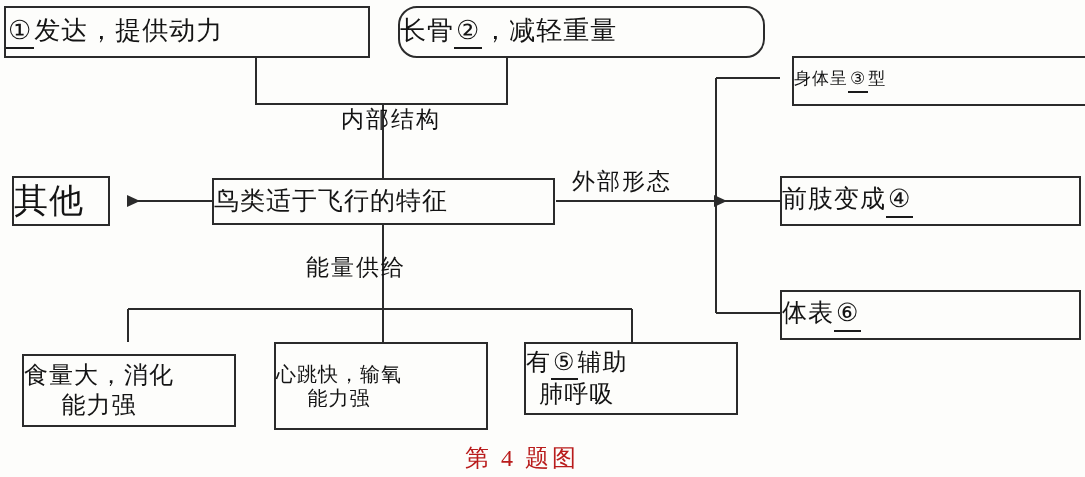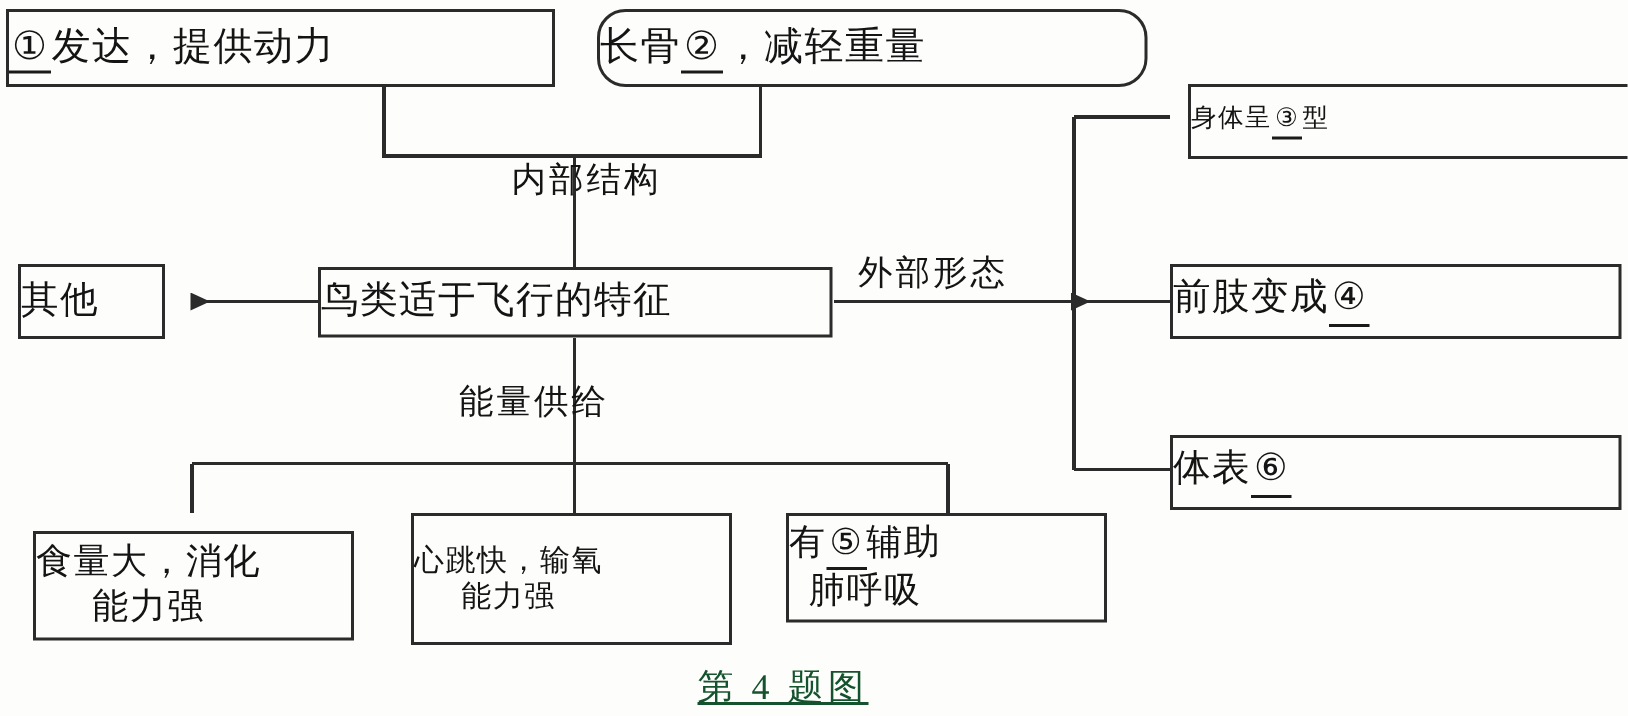--- a/index.html
+++ b/index.html
@@ -36,32 +36,31 @@
     background:transparent;
     font-size:23px;
     letter-spacing:2px;
     color:#141414;
     white-space:nowrap;
   }
   .caption{
     position:absolute;
     font-size:24px;
     letter-spacing:3px;
-    color:#14532d;
+    color:#b91c1c;
     white-space:nowrap;
-    text-decoration:underline;
   }
   
   #box-muscle   {left:4px;   top:6px;   width:366px; height:52px; font-size:26px;}
   #box-bone     {left:398px; top:6px;   width:367px; height:52px; font-size:26px;border-radius:19px;}
   #box-body     {left:780px; top:56px;  width:301px; height:50px; font-size:17px;margin-left:12px;}
   #box-forelimb {left:780px; top:176px; width:301px; height:50px; font-size:25px;}
   #box-surface  {left:780px; top:290px; width:301px; height:50px; font-size:25px;}
   #box-center   {left:212px; top:178px; width:343px; height:47px; font-size:25px;}
-  #box-other    {left:12px;  top:176px; width:98px;  height:50px; font-size:25px;}
+  #box-other    {left:12px;  top:176px; width:98px;  height:50px; font-size:34px;}
   #box-eat      {left:22px;  top:354px; width:214px; height:73px; font-size:24px;}
   #box-heart    {left:274px; top:342px; width:214px; height:88px; font-size:20px;}
   #box-lung     {left:524px; top:342px; width:214px; height:73px; font-size:24px;}
   #lbl-inner    {left:306px; top:104px;margin-left:35px;}
   #lbl-energy   {left:306px; top:252px;}
   #lbl-outer    {left:572px; top:166px;}
   #caption-main {left:465px; top:442px;}
 </style>
 </head>
 <body>

